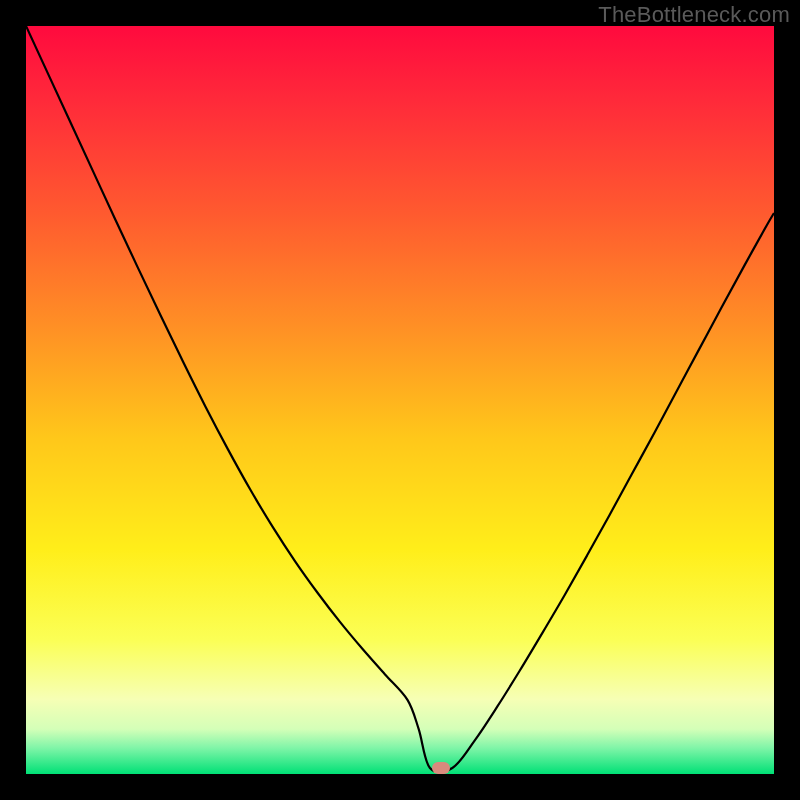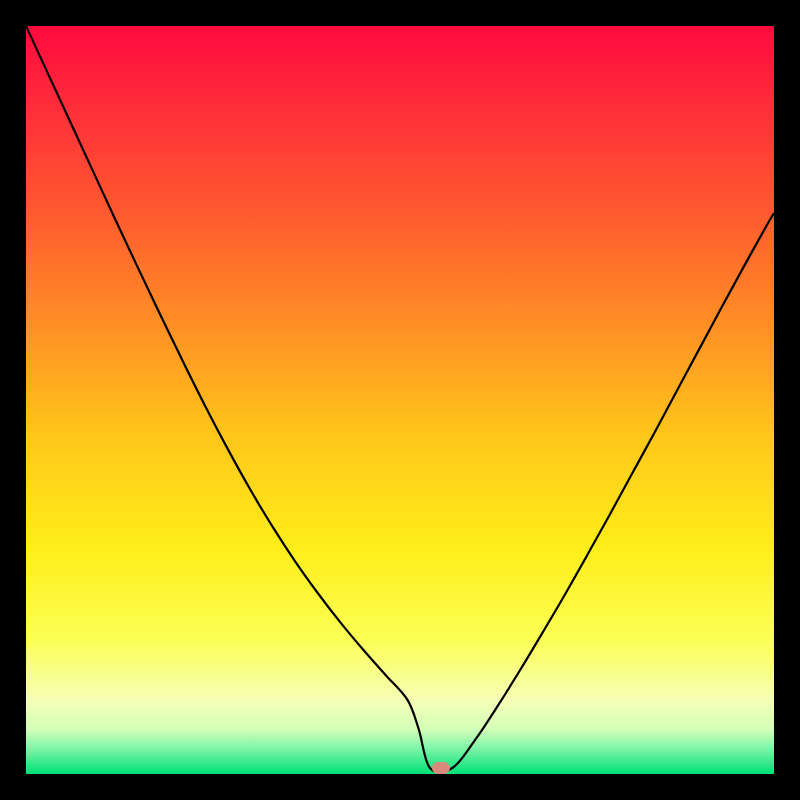--- a/index.html
+++ b/index.html
@@ -52,20 +52,21 @@
     background: #d98a7d;
     border-radius: 6px;
     transform: translate(-50%, -50%);
     z-index: 5;
   }
 </style>
 </head>
 <body>
 
 <div class="frame">
+  <div class="watermark">TheBottleneck.com</div>
 
   <div class="plot-area">
     <svg class="gradient-bg" viewBox="0 0 100 100" preserveAspectRatio="none">
       <defs>
         <linearGradient id="bg-grad" x1="0" y1="0" x2="0" y2="1">
             <stop offset="0%" stop-color="#ff0a3e"></stop>
             <stop offset="10%" stop-color="#ff2a3a"></stop>
             <stop offset="25%" stop-color="#ff5a2f"></stop>
             <stop offset="40%" stop-color="#ff8f25"></stop>
             <stop offset="55.00000000000001%" stop-color="#ffc71a"></stop>

